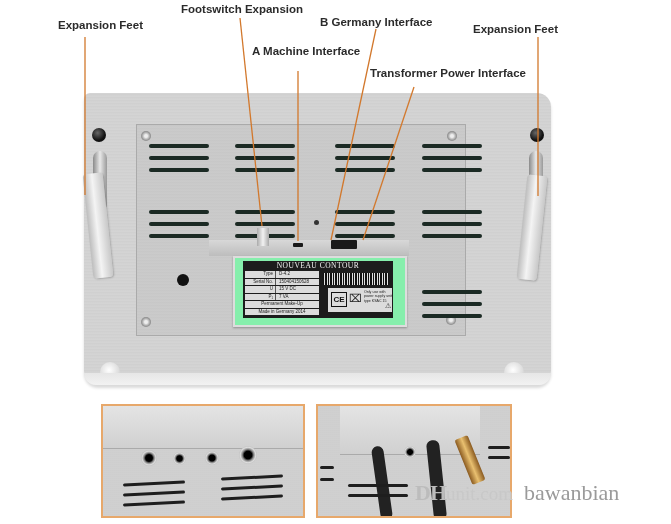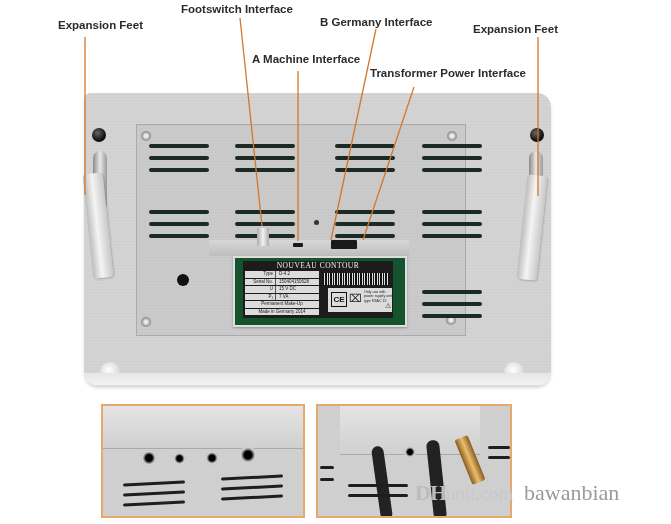--- a/index.html
+++ b/index.html
@@ -20,21 +20,21 @@
   .slot{position:absolute;width:14px;height:60px;border-radius:7px;background:linear-gradient(90deg,#8a8a8a,#e8e8e8 50%,#9a9a9a);}
   .foot-lever{position:absolute;width:20px;height:105px;border-radius:4px;background:linear-gradient(90deg,#bdbdbd,#f4f4f4 45%,#c8c8c8);box-shadow:1px 1px 2px rgba(0,0,0,.2);}
   .rubber{position:absolute;width:20px;height:20px;border-radius:50%;background:radial-gradient(circle at 45% 40%,#fff,#ddd 60%,#bbb);}
   .hole{position:absolute;width:12px;height:12px;border-radius:50%;background:#111;}
   .dot{position:absolute;width:5px;height:5px;border-radius:50%;background:#333;}
   
   .connectors{position:absolute;left:209px;top:240px;width:200px;height:16px;background:linear-gradient(#d8d8d8,#bdbdbd);}
   .conn-block{position:absolute;background:#1a1a1a;border-radius:1px;}
   .fs-plug{position:absolute;left:257px;top:228px;width:12px;height:18px;background:linear-gradient(90deg,#aaa,#f2f2f2,#aaa);}
   
-  .label{position:absolute;left:233px;top:256px;width:170px;height:67px;background:#14532d;border:2px solid #ddd;box-shadow:0 1px 2px rgba(0,0,0,.3);}
+  .label{position:absolute;left:233px;top:256px;width:170px;height:67px;background:#86efac;border:2px solid #ddd;box-shadow:0 1px 2px rgba(0,0,0,.3);}
   .label-inner{position:absolute;left:8px;top:3px;width:150px;height:57px;background:#1c1c1c;}
   .label-title{position:absolute;left:0;top:0;width:150px;text-align:center;color:#f2f2f2;font-family:"Liberation Serif",serif;font-size:7.5px;letter-spacing:.5px;line-height:10px;}
   .spec{position:absolute;left:2px;top:10px;width:74px;}
   .spec-row{height:6.5px;margin-bottom:1px;background:#dcdcdc;font-size:4.5px;line-height:6.5px;color:#222;display:flex;}
   .spec-row .k{width:28px;text-align:right;padding-right:2px;border-right:1px solid #555;}
   .spec-row .v{padding-left:3px;}
   .spec-row.full{justify-content:center;}
   .barcode{position:absolute;left:80px;top:12px;width:66px;height:12px;background:#e0e0e0;
     background-image:repeating-linear-gradient(90deg,#111 0 1px,#e0e0e0 1px 2px,#111 2px 4px,#e0e0e0 4px 5px);}
   .cert{position:absolute;left:85px;top:27px;width:64px;height:24px;background:#dcdcdc;}
@@ -51,23 +51,23 @@
   .cable{position:absolute;border-radius:6px;background:#222;}
   .gold{position:absolute;background:linear-gradient(90deg,#8a5a20,#e9c070 50%,#8a5a20);border-radius:2px;}
   .watermark{position:absolute;left:415px;top:480px;font-family:"Liberation Serif",serif;font-size:22px;color:#9a9a9a;white-space:nowrap;}
   .watermark .dh{font-weight:bold;color:#bcbcbc;letter-spacing:-1px;}
   .watermark .gate{color:#c8c8c8;font-size:19px;}
 </style>
 </head>
 <body>
 
 <div class="callout" style="left:58px;top:19px;">Expansion Feet</div>
-<div class="callout" style="left:181px;top:3px;">Footswitch Interface</div>
+<div class="callout" style="left:181px;top:3px;">Footswitch Expansion</div>
 <div class="callout" style="left:320px;top:16px;">B Germany Interface</div>
-<div class="callout" style="left:252px;top:53px;">A Machine Interface</div>
+<div class="callout" style="left:252px;top:45px;">A Machine Interface</div>
 <div class="callout" style="left:370px;top:67px;text-align:center;">Transformer Power Interface</div>
 <div class="callout" style="left:473px;top:23px;">Expansion Feet</div>
 
 <div class="device">
   <div class="knob" style="left:8px;top:35px;"></div>
   <div class="slot" style="left:9px;top:58px;"></div>
   <div class="foot-lever" style="left:4px;top:80px;transform:rotate(-6deg);"></div>
 
   <div class="knob" style="left:446px;top:35px;"></div>
   <div class="slot" style="left:445px;top:58px;"></div>

